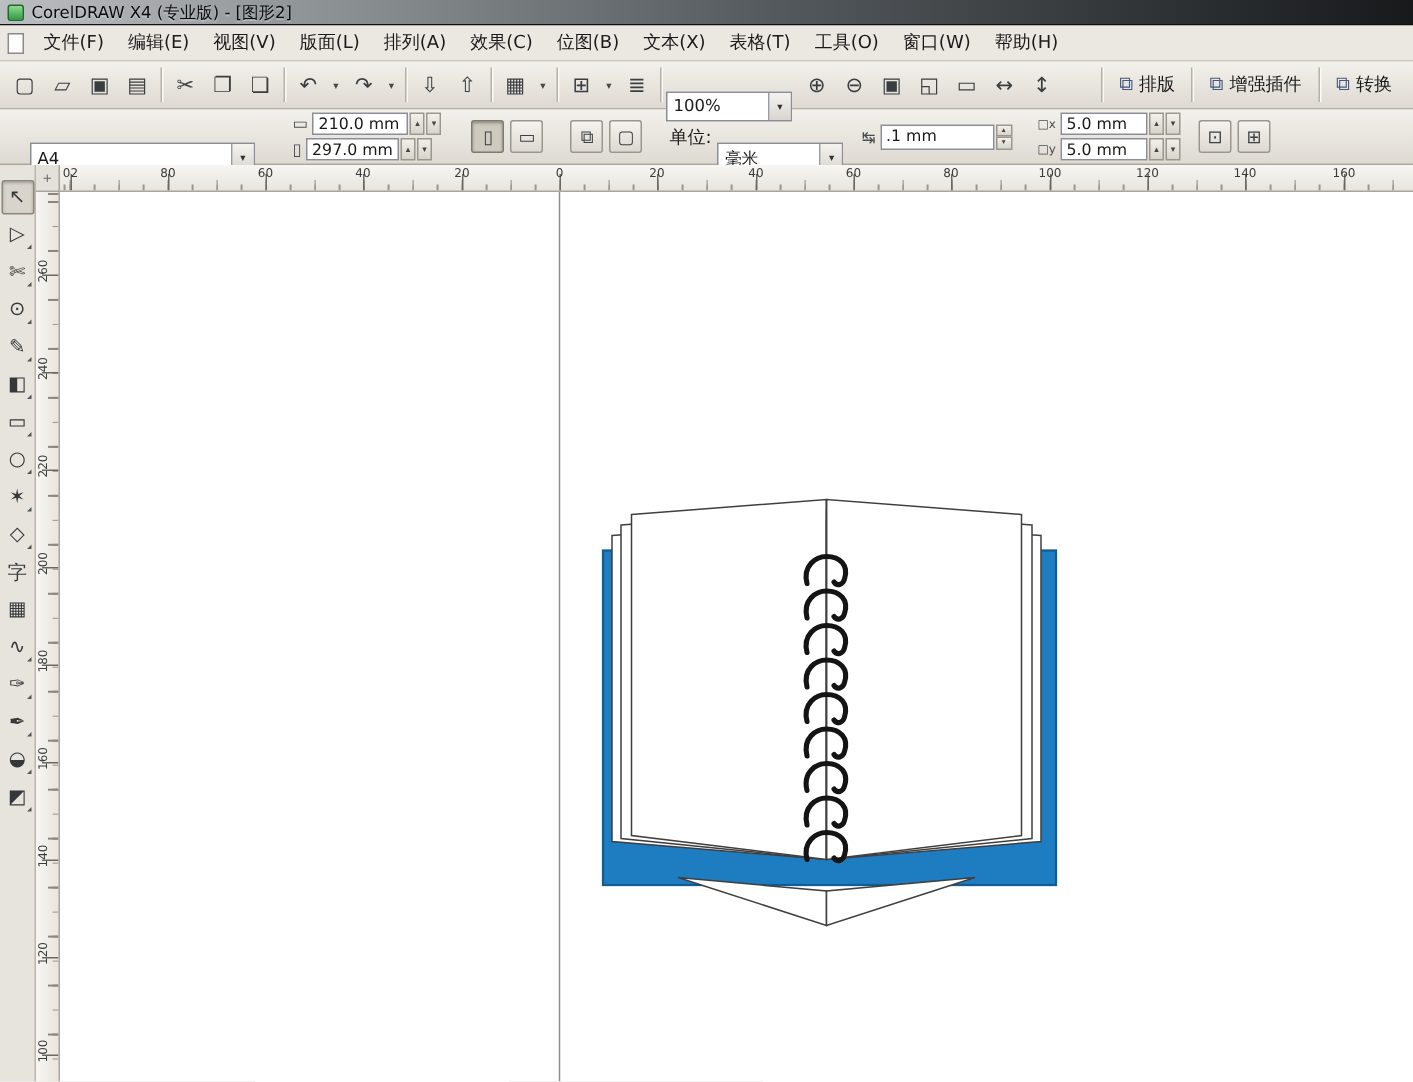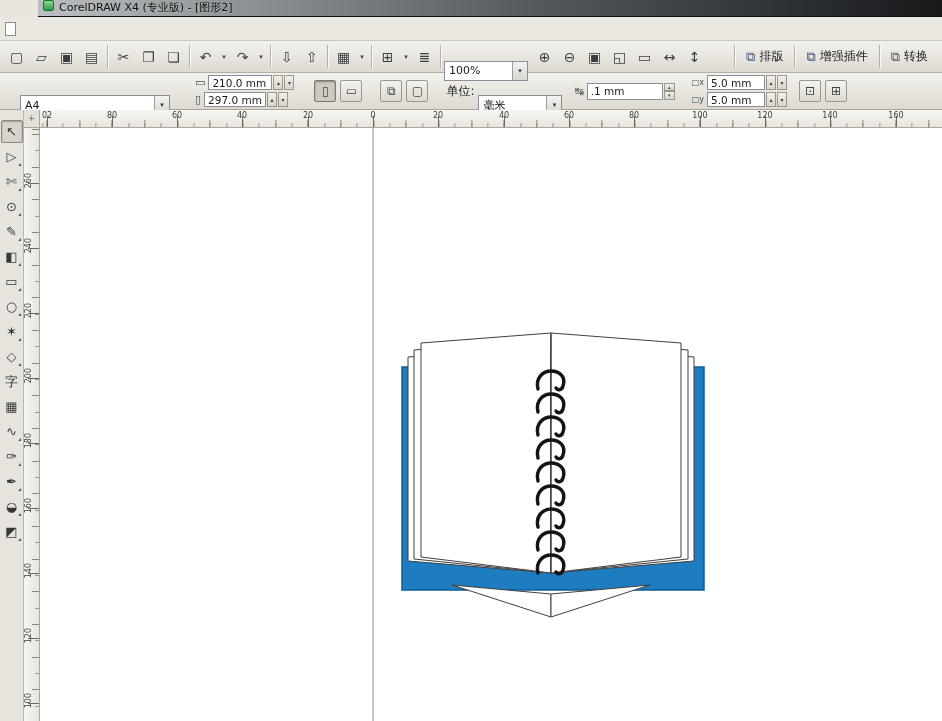--- a/index.html
+++ b/index.html
@@ -1,22 +1,22 @@
 <!DOCTYPE html>
 <html><head>
 <meta charset="utf-8">
 <style>
   *{margin:0;padding:0;box-sizing:border-box;user-select:none;}
   html,body{width:942px;height:721px;overflow:hidden;}
   body{font-family:"DejaVu Sans","Liberation Sans",sans-serif;background:#e9e6df;color:#1a1a1a;position:relative;}
 
   
-  .titlebar{height:17px;display:flex;align-items:flex-start;gap:5px;padding:0 5px;
+  .titlebar{height:17px;display:flex;align-items:center;gap:5px;padding:0 5px;
     background:linear-gradient(90deg,#bcbfc2 0%,#92979a 20%,#54595d 55%,#17191b 100%);
-    border-bottom:1px solid #0e0f10;margin-left:38px;}
+    border-bottom:1px solid #0e0f10;}
   .app-icon{width:11px;height:11px;border-radius:2px;background:linear-gradient(#8fd98f,#2f9e44);border:1px solid #1d6b2f;flex:0 0 auto;}
   .title-text{font-size:11px;color:#0b0b0b;text-shadow:0 1px 1px rgba(255,255,255,.35);white-space:nowrap;}
 
   
   .menubar{height:24px;background:#ebe8e2;display:flex;align-items:center;padding:0 2px;border-bottom:1px solid #c9c5bc;}
   .doc-icon{width:11px;height:14px;background:#fdfdfd;border:1px solid #8a8a8a;margin:0 5px 0 3px;}
   .menu-item{font-size:12px;padding:3px 8px;white-space:nowrap;}
 
   
   .toolbar{height:32px;background:linear-gradient(#f3f1ec,#dedad2);display:flex;align-items:center;padding:0 4px;border-bottom:1px solid #b3afa6;}
@@ -70,20 +70,34 @@
 
 <div>
 
   <div class="titlebar">
     <span class="app-icon"></span>
     <span class="title-text">CorelDRAW X4 (专业版) - [图形2]</span>
   </div>
 
   <div class="menubar">
     <span class="doc-icon"></span>
+    <div class="row">
+        <span class="menu-item">文件(F)</span>
+        <span class="menu-item">编辑(E)</span>
+        <span class="menu-item">视图(V)</span>
+        <span class="menu-item">版面(L)</span>
+        <span class="menu-item">排列(A)</span>
+        <span class="menu-item">效果(C)</span>
+        <span class="menu-item">位图(B)</span>
+        <span class="menu-item">文本(X)</span>
+        <span class="menu-item">表格(T)</span>
+        <span class="menu-item">工具(O)</span>
+        <span class="menu-item">窗口(W)</span>
+        <span class="menu-item">帮助(H)</span>
+      </div>
   </div>
 
   <div class="toolbar">
     <div class="tb-left">
         <div class="tbtn">
           <span>▢</span>
         </div>
         <div class="tbtn">
           <span>▱</span>
         </div>

